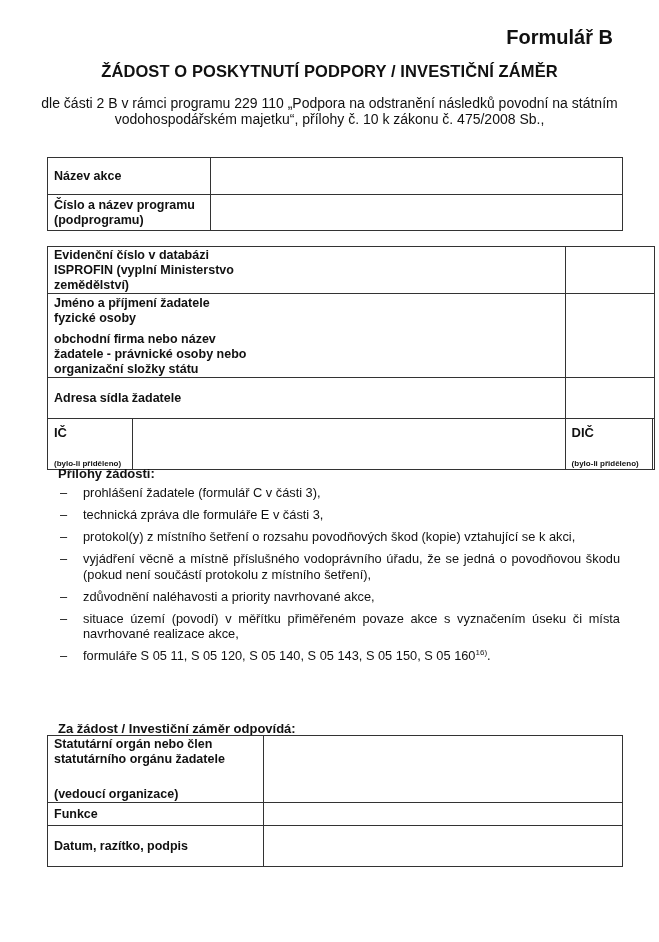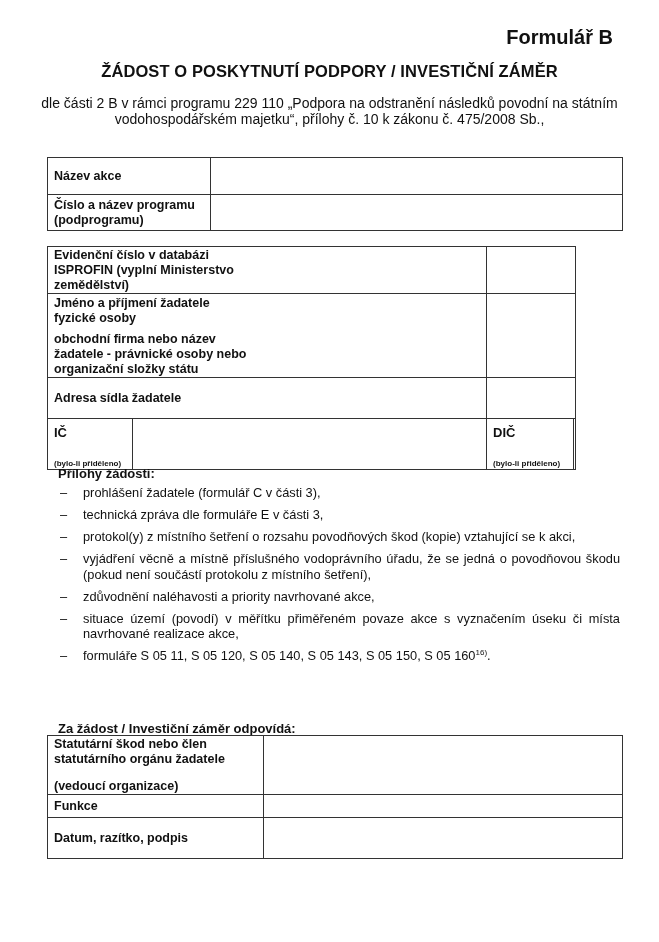--- a/index.html
+++ b/index.html
@@ -28,21 +28,21 @@
   table.frm td {
     border: 1.2px solid #333333; padding: 0 0 0 6px; vertical-align: middle;
     line-height: 15px;
   }
   table.frm td.val { padding: 0; }
   .small { font-size: 8px; font-weight: bold; line-height: 10px; display: block; margin-top: 20px; }
   .big-label { font-size: 13px; line-height: 13px; display: block; margin-top: 6px; }
 
   #t1 { left: 47px; top: 157px; width: 576px; }
   #t1 td.lbl { width: 156px; }
-  #t2 { left: 47px; top: 246px; width: 529px; }
+  #t2 { left: 47px; top: 246px; width: 608px; }
   #t3 { left: 47px; top: 735px; width: 576px; }
 
   .attach-head {
     left: 58px; top: 466px; font-weight: bold; font-size: 13px;
   }
   .attach-list {
     left: 60px; top: 485px; width: 560px; font-size: 12.8px;
     margin: 0; padding: 0; list-style: none;
   }
   .attach-list li {
@@ -133,23 +133,23 @@
   <li><span class="dash">–</span><span>zdůvodnění naléhavosti a priority navrhované akce,</span></li>
   <li class="justify"><span class="dash">–</span><span>situace území (povodí) v měřítku přiměřeném povaze akce s vyznačením úseku či místa navrhované realizace akce,</span></li>
   <li><span class="dash">–</span><span>formuláře S 05 11, S 05 120, S 05 140, S 05 143, S 05 150, S 05 160</span><sup>16)</sup><span>.</span></li>
 </ul>
 
 <div class="abs resp-head">Za žádost / Investiční záměr odpovídá:</div>
 <table id="t3" class="frm">
   <tbody>
       <tr style="height:54px">
     <td style="width:209px;vertical-align:top;padding-top:1px">
-      <div>Statutární škod nebo člen</div>
+      <div>Statutární orgán nebo člen</div>
       <div>statutárního orgánu žadatele</div>
-      <div style="margin-top:12px">(vedoucí organizace)</div>
+      <div style="margin-top:20px">(vedoucí organizace)</div>
     </td>
     <td class="val"></td>
   </tr>
   <tr style="height:23px">
     <td>Funkce</td>
     <td class="val"></td>
   </tr>
   <tr style="height:41px">
     <td>Datum, razítko, podpis</td>
     <td class="val"></td>

